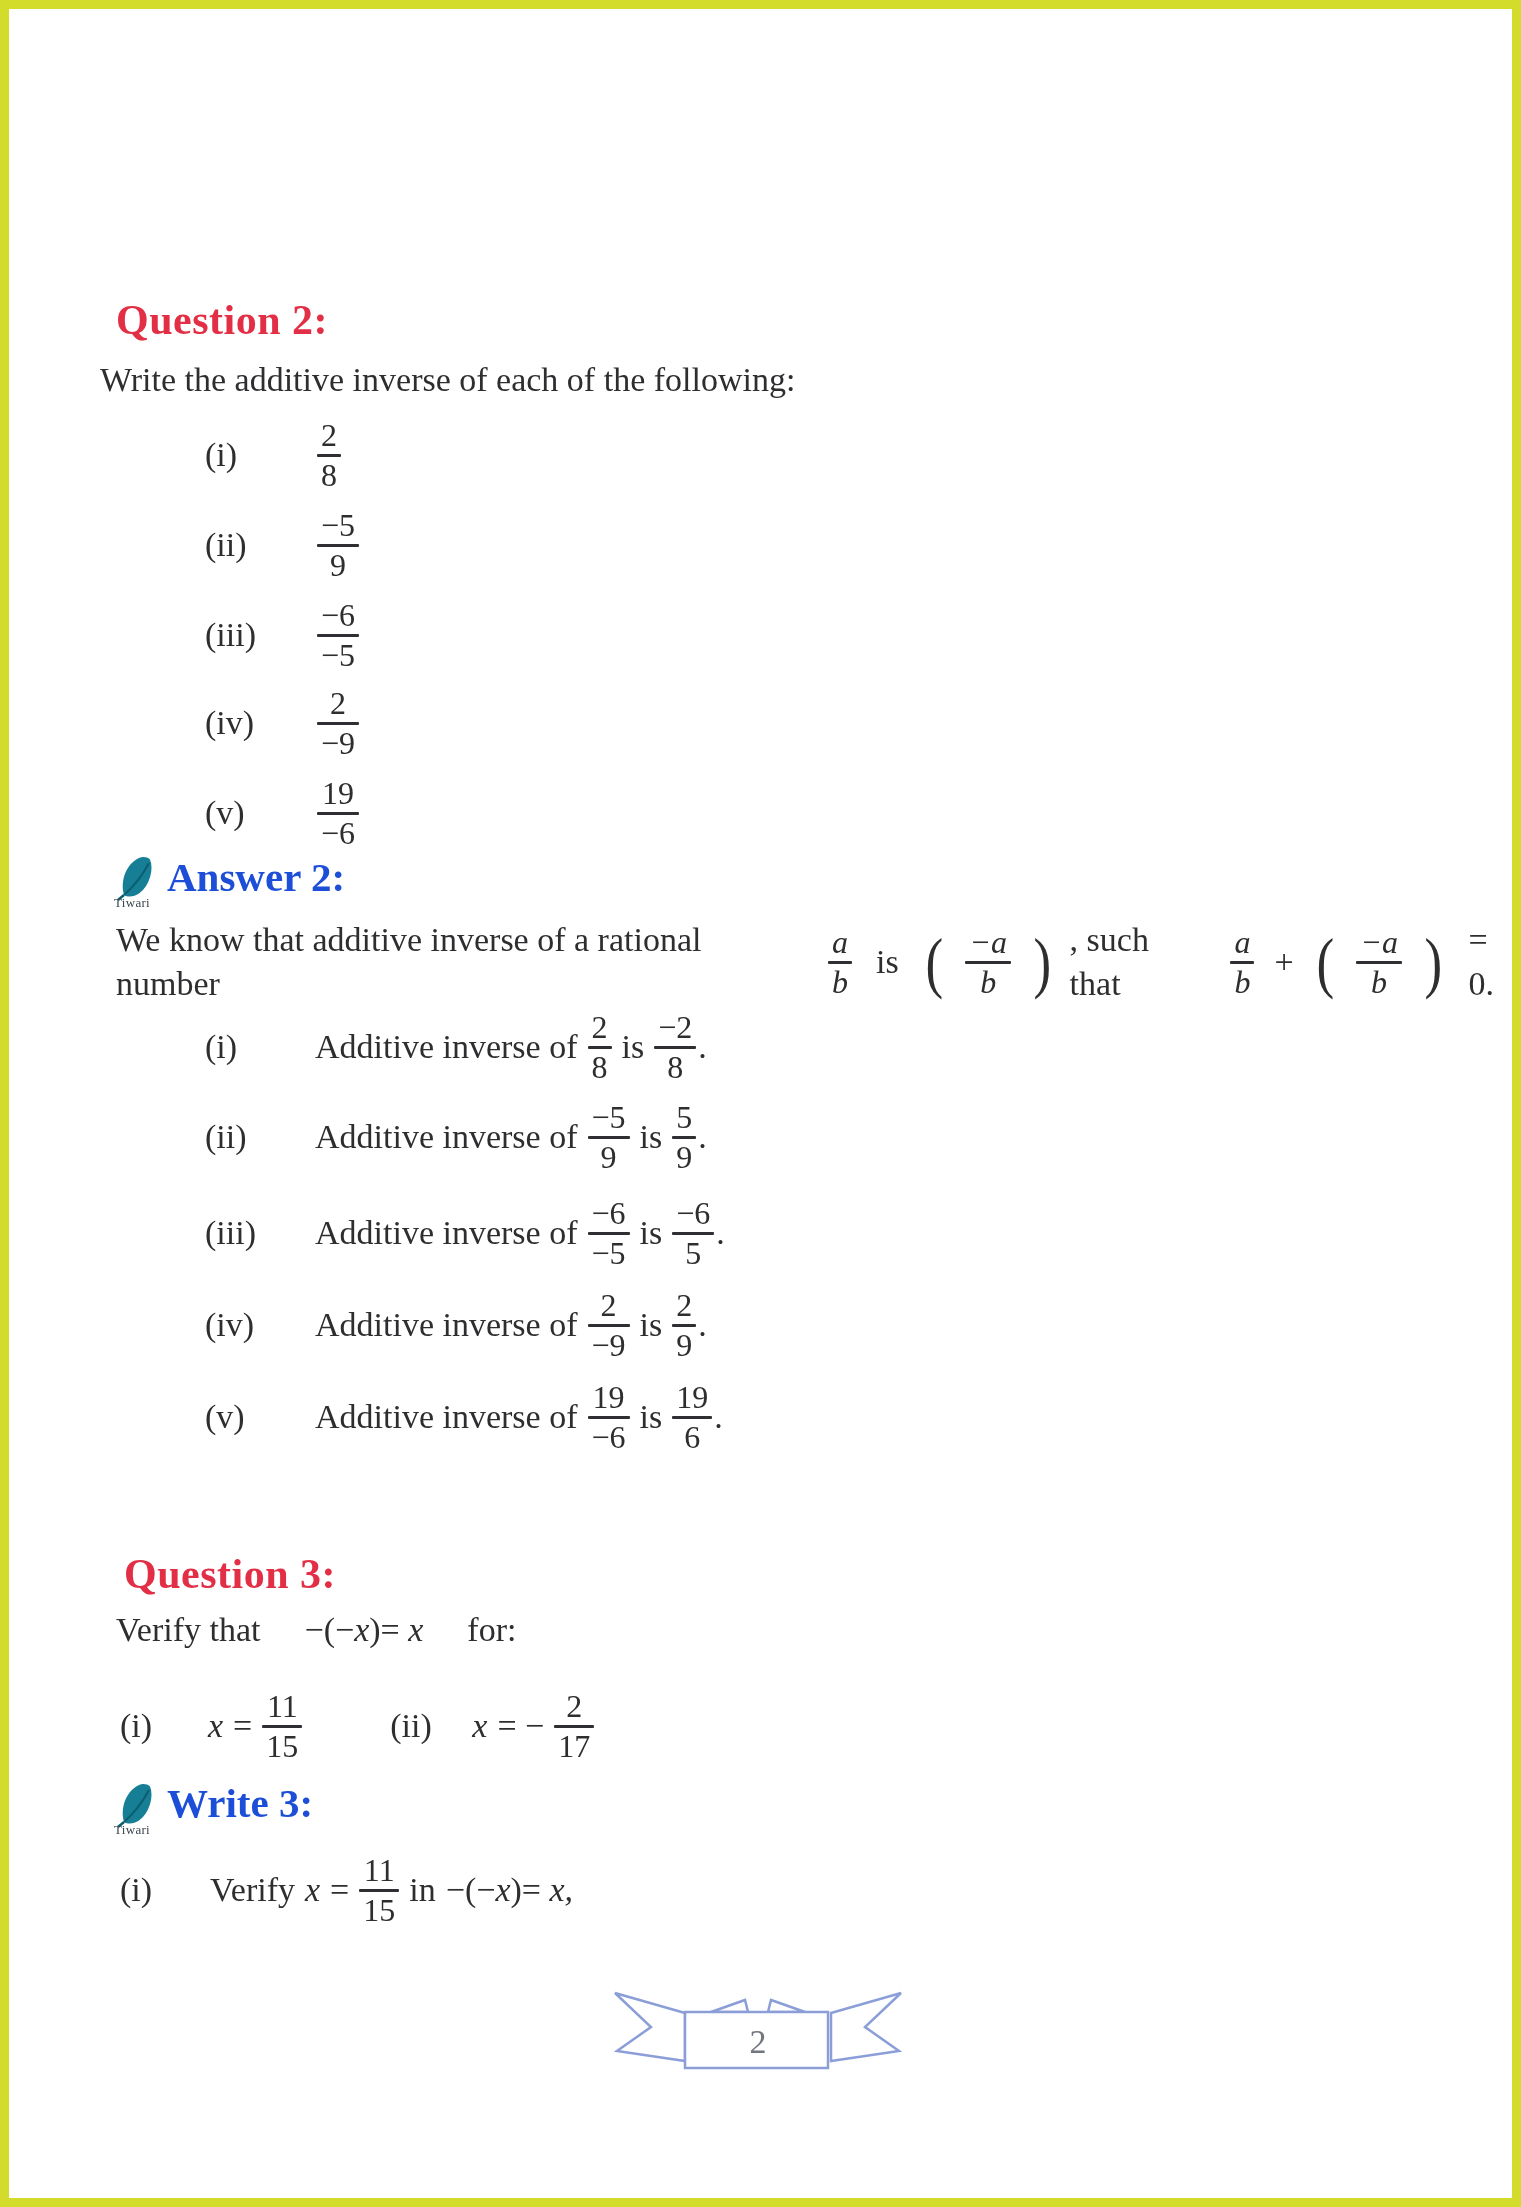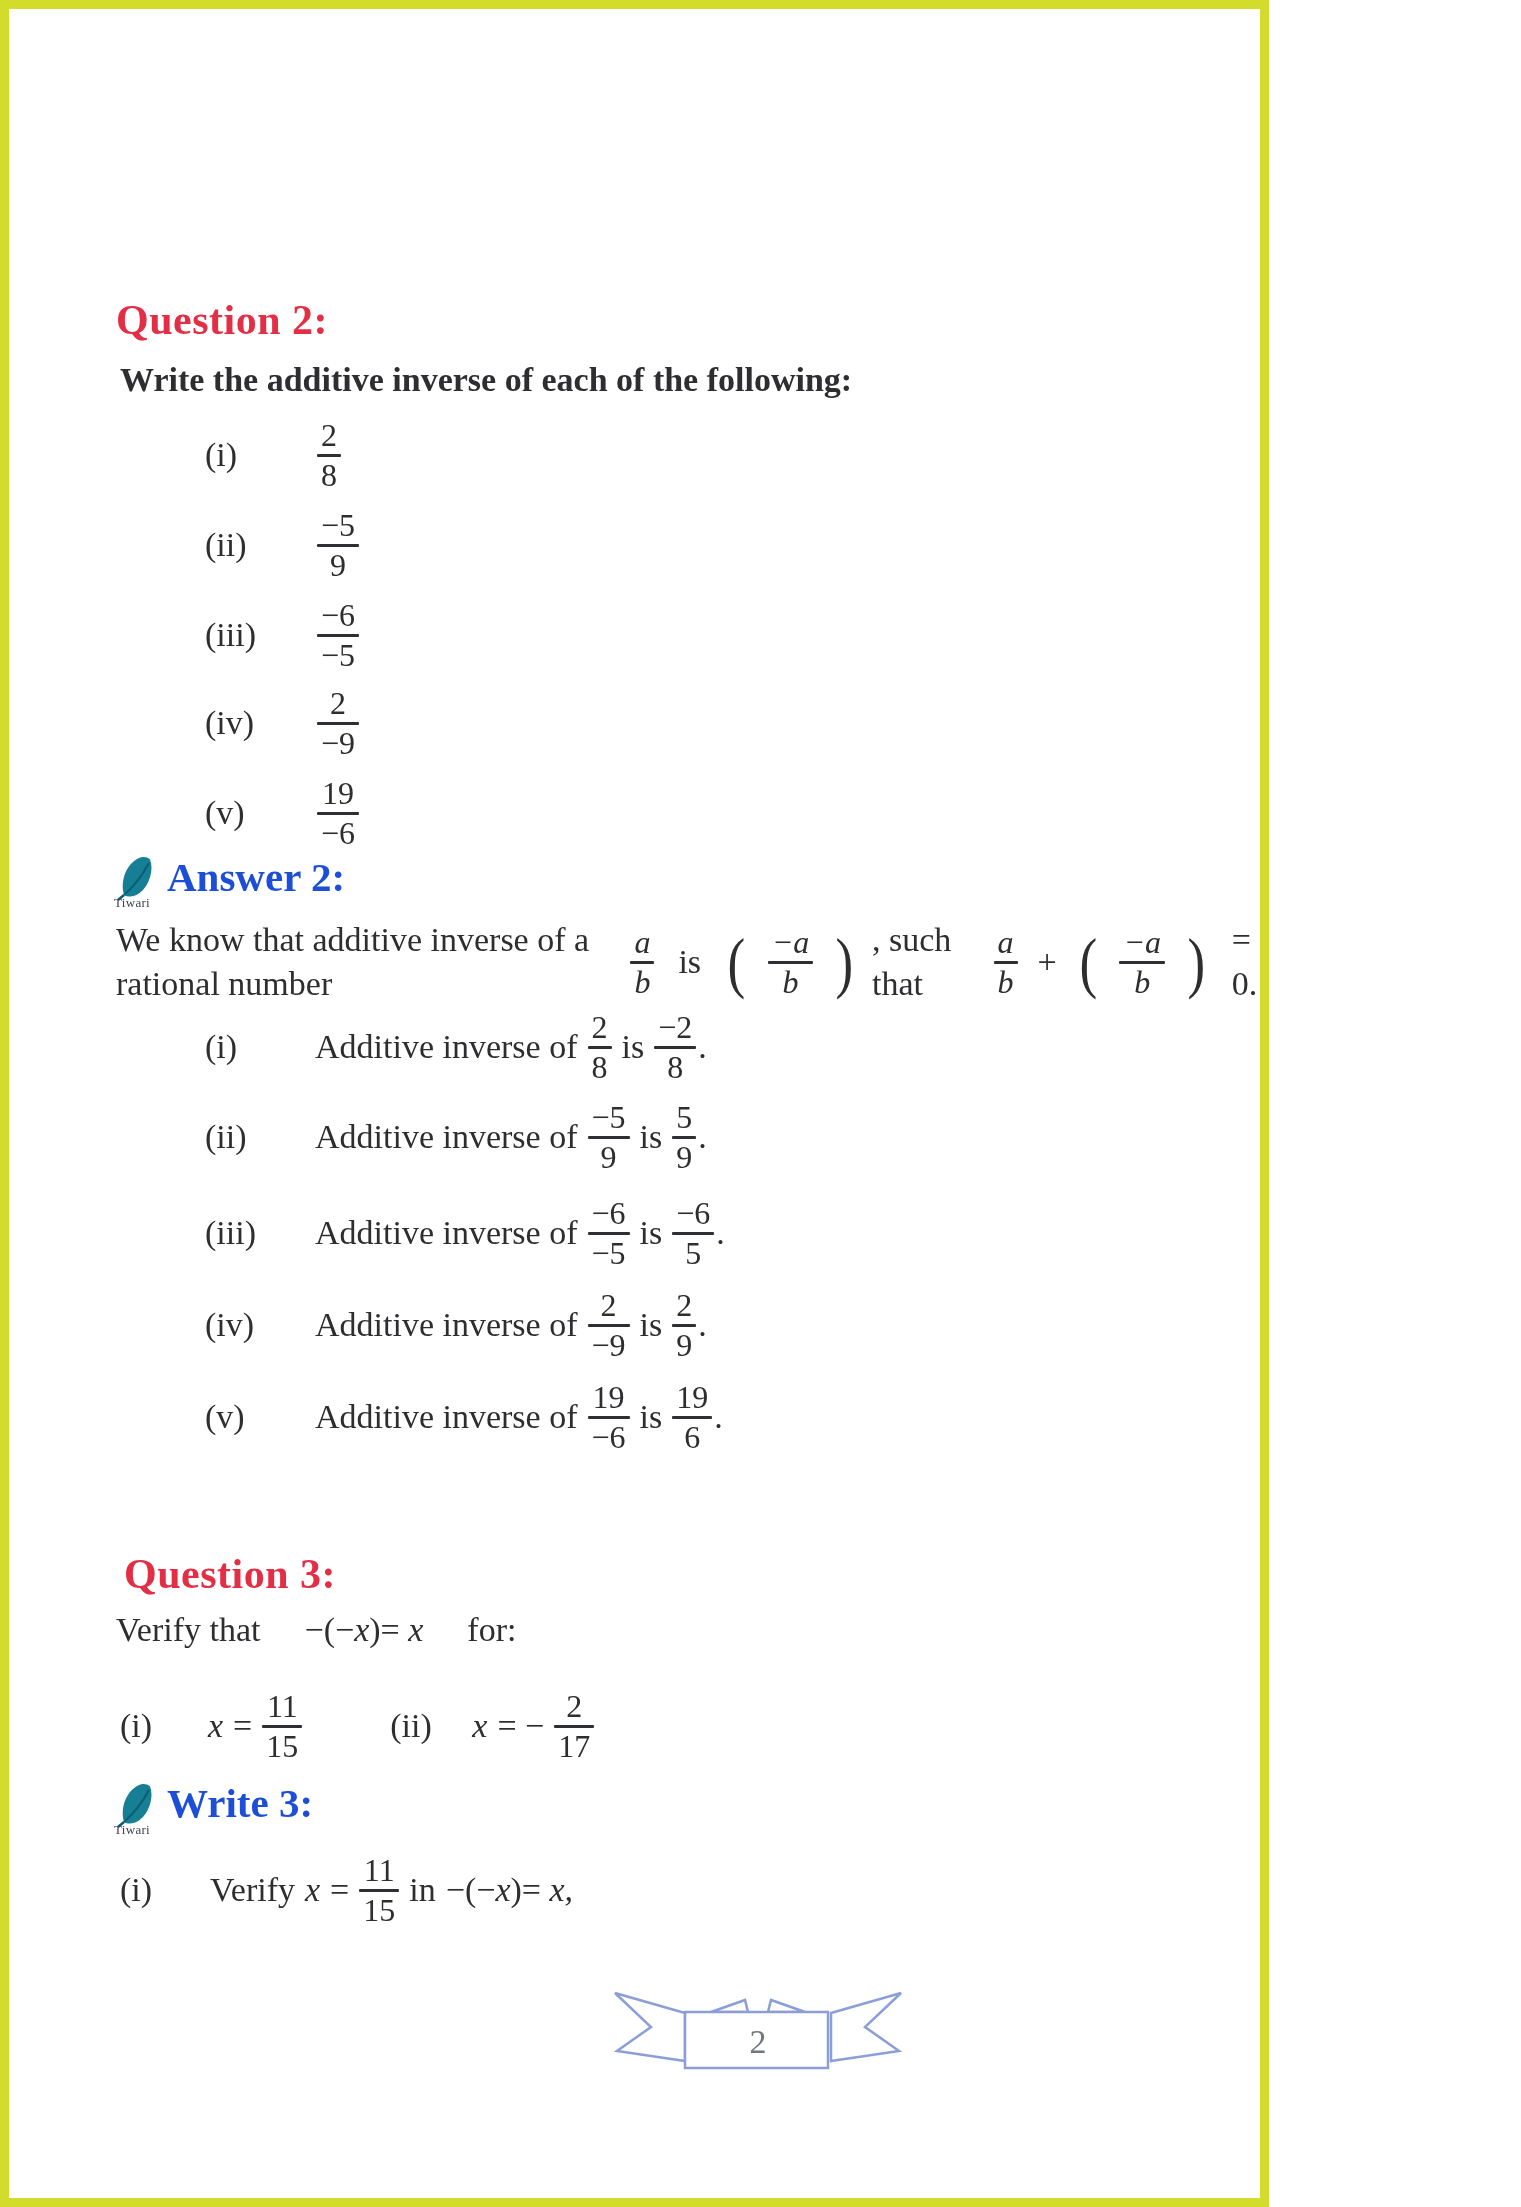--- a/index.html
+++ b/index.html
@@ -1,18 +1,18 @@
 <!DOCTYPE html>
 <html><head>
 <meta charset="utf-8">
 <style>
   html,body{margin:0;padding:0;background:#ffffff;}
   .page{
     position:relative;
-    width:1269px;
+    width:1521px;
     height:2207px;
     background:#ffffff;
     font-family:"Liberation Serif","DejaVu Serif",serif;
     color:#2e2e31;
     overflow:hidden;
   }
   .border-frame{
     position:absolute;
     inset:0;
     border:9px solid #d3dc2b;
@@ -37,21 +37,21 @@
   .logo .logo-word{position:absolute;left:0;bottom:0;font-size:13px;color:#3c4650;letter-spacing:.3px;}
   .ribbon-num{font-size:34px;fill:#72777f;font-family:"Liberation Serif","DejaVu Serif",serif;}
 </style>
 </head>
 <body>
 
 <div class="page">
   <div class="border-frame"></div>
 
   <div class="abs h-red" style="left:116px;top:296px;">Question 2:</div>
-  <div class="abs body-text" style="left:120px;top:358px;font-weight:bold;">Write the additive inverse of each of the following:</div>
+  <div class="abs body-text" style="left:100px;top:358px;">Write the additive inverse of each of the following:</div>
 
   <div class="row" style="left:205px;top:418px;">
     <span class="lbl" style="width:112px;">(i)</span>
     <span class="frac">
         <span class="n">2</span>
         <span class="bar"></span>
         <span class="d">8</span>
       </span>
   </div>
   <div class="row" style="left:205px;top:508px;">

